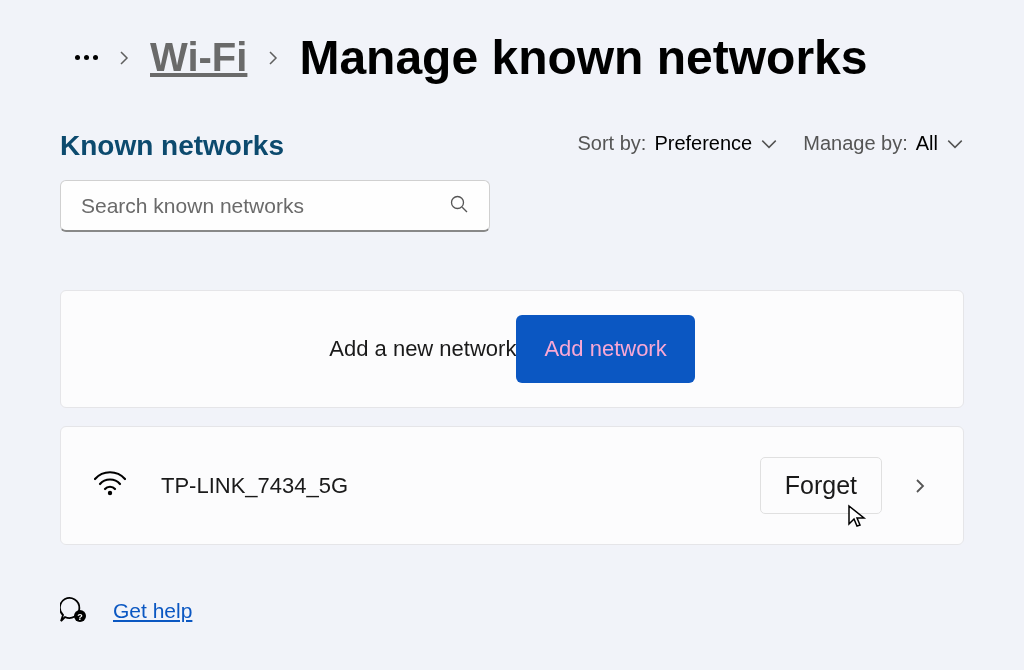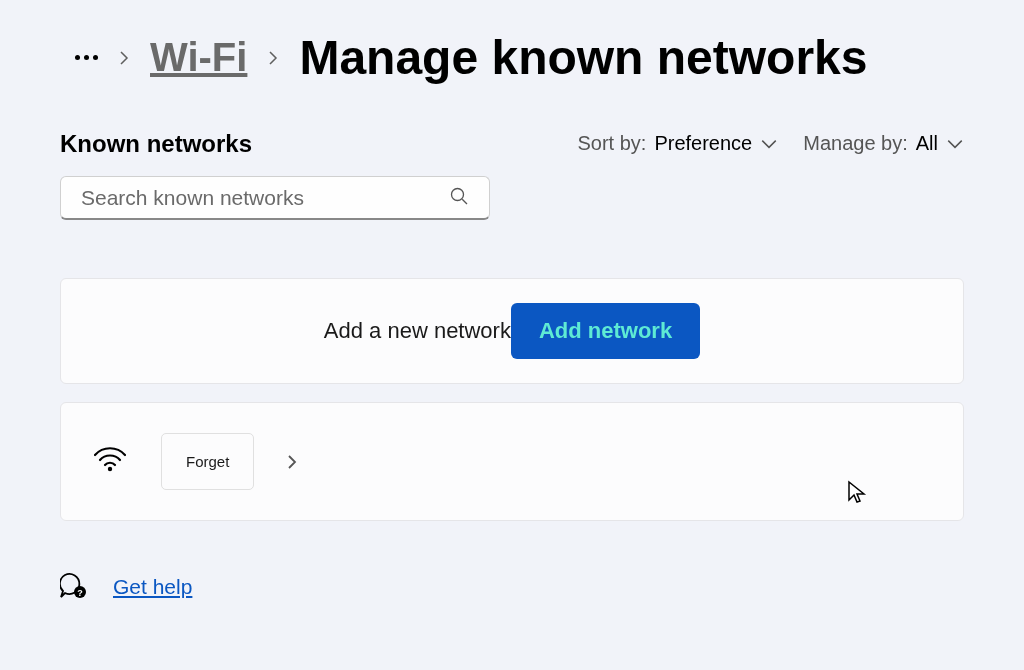--- a/index.html
+++ b/index.html
@@ -56,23 +56,23 @@
       font-weight: 600;
       color: #000;
     }
     .section-header {
       display: flex;
       justify-content: space-between;
       align-items: flex-start;
       margin-bottom: 18px;
     }
     .section-title {
-      font-size: 24px;
+      font-size: 28px;
       font-weight: 600;
-      color: #000000;
+      color: #0c4a6e;
     }
     .filter-controls {
       display: flex;
       flex-direction: row;
       align-items: flex-end;
       gap: 25px;
       margin-top: 2px;
     }
     .dropdown-control {
       display: flex;
@@ -87,21 +87,21 @@
     .dropdown-value {
       color: #000;
     }
     .dropdown-chevron {
       color: #555;
       display: flex;
       align-items: center;
     }
     .search-box {
       width: 430px;
-      height: 44px;
+      height: 52px;
       background: #fefefe;
       border: 1px solid #d0d0d0;
       border-bottom: 2px solid #888;
       border-radius: 6px;
       display: flex;
       align-items: center;
       padding: 0 20px;
       margin-bottom: 40px;
     }
     .search-input {
@@ -127,26 +127,26 @@
       align-items: center;
       justify-content: center;
       margin-bottom: 18px;
     }
     .card-label {
       font-size: 22px;
       color: #1a1a1a;
     }
     .primary-button {
       background: #0b57c2;
-      color: #5eead4;
+      color: #f9a8d4;
       border: none;
       border-radius: 6px;
-      padding: 15px 28px;
+      padding: 21px 28px;
       font-size: 22px;
-      font-weight: 700;
+      font-weight: 400;
       cursor: pointer;
     }
     .network-row {
       background: #fcfcfd;
       border: 1px solid #e5e5e8;
       border-radius: 6px;
       padding: 30px;
       display: flex;
       align-items: center;
       margin-bottom: 50px;
@@ -158,22 +158,22 @@
     }
     .network-name {
       font-size: 22px;
       color: #1a1a1a;
       flex: 1;
     }
     .secondary-button {
       background: #fcfcfd;
       border: 1px solid #e0e0e0;
       border-radius: 5px;
-      padding: 19px 24px;
-      font-size: 15px;
+      padding: 13px 24px;
+      font-size: 25px;
       color: #1a1a1a;
       cursor: pointer;
       margin-right: 25px;
     }
     .row-chevron {
       color: #555;
       cursor: pointer;
       display: flex;
       align-items: center;
       padding: 0 5px;
@@ -264,20 +264,21 @@
 
 <div class="network-row">
   <span class="wifi-icon">
     <svg width="32" height="26" viewBox="0 0 32 26">
       <path d="M1 8 C9 -1 23 -1 31 8" stroke="#000" stroke-width="2.2" fill="none" stroke-linecap="round"></path>
       <path d="M6 13 C11 7 21 7 26 13" stroke="#000" stroke-width="2.2" fill="none" stroke-linecap="round"></path>
       <path d="M11 18 C13.5 15 18.5 15 21 18" stroke="#000" stroke-width="2.2" fill="none" stroke-linecap="round"></path>
       <circle cx="16" cy="22" r="2.2" fill="#000"></circle>
     </svg>
   </span>
+  <span class="network-name">TP-LINK_7434_5G</span>
   <button class="secondary-button">Forget</button>
   <span class="row-chevron">
     <svg width="16" height="16" viewBox="0 0 16 16">
         <path d="M5 2 L11 8 L5 14" stroke="currentColor" stroke-width="1.8" fill="none"></path>
       </svg>
   </span>
   <span class="cursor-pointer">
     <svg width="22" height="26" viewBox="0 0 22 26">
         <path d="M3 2 L3 20 L8 15 L11 22 L14 21 L11 14 L18 14 Z" fill="#fff" stroke="#000" stroke-width="1.5"></path>
       </svg>

